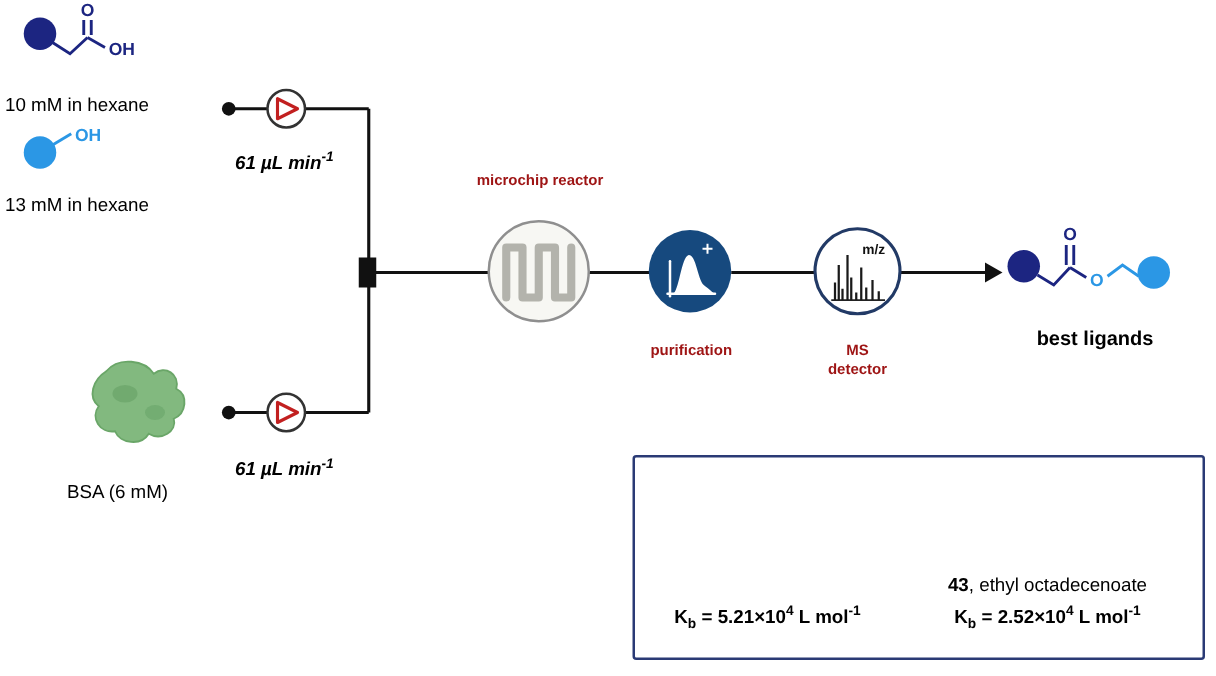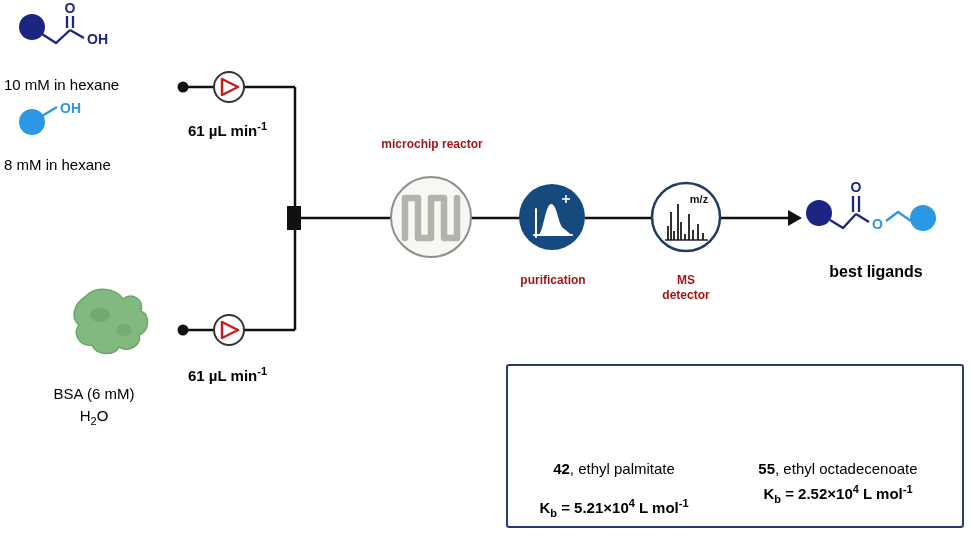--- a/index.html
+++ b/index.html
@@ -4,21 +4,21 @@
 <style>
   * { margin:0; padding:0; box-sizing:border-box; }
   html,body { background:#ffffff; }
   body { width:973px; height:541px; font-family:"Liberation Sans","DejaVu Sans",sans-serif; }
   .canvas { position:relative; width:973px; height:541px; background:#fff; overflow:hidden; }
   .canvas > svg { position:absolute; left:0; top:0; }
   .lbl { position:absolute; font-size:15px; color:#000; white-space:nowrap; }
   .center { text-align:center; white-space:normal; }
   .red { color:#9e1414; font-weight:700; font-size:12px; line-height:1.25; }
   .bold { font-weight:700; }
-  .flowrate { font-weight:700; font-size:15px; }
+  .flowrate { font-style:italic; font-weight:700; font-size:15px; }
   sub { font-size:11px; }
   sup { font-size:11px; }
   .ligand-box { position:absolute; left:506px; top:364px; width:458px; height:164px;
                 border:2.5px solid #2a3a75; border-radius:3px; background:#fff; }
   
   .atom-n   { fill:#1c2581; font:600 14px "Liberation Sans","DejaVu Sans",sans-serif; }
   .atom-b   { fill:#2b97e5; font:600 14px "Liberation Sans","DejaVu Sans",sans-serif; }
   .atom-k   { fill:#111;    font:600 14px "Liberation Sans","DejaVu Sans",sans-serif; }
   .paren    { fill:#111;    font:400 24px "Liberation Sans","DejaVu Sans",sans-serif; }
   .subnum   { fill:#111;    font:700 12px "Liberation Sans","DejaVu Sans",sans-serif; }
@@ -150,42 +150,40 @@
     <text x="782" y="410" class="atom-k">O</text>
     <text x="811" y="443" text-anchor="middle" class="atom-k">O</text>
     <text x="818" y="414" class="paren">(</text>
     <text x="866" y="414" class="paren">)</text>
     <text x="875" y="421" class="subnum">15</text>
   </svg>
 
   <div class="ligand-box"></div>
 
   <div class="lbl" style="left:4px; top:76px;">10 mM in hexane</div>
-  <div class="lbl" style="left:4px; top:156px;">8 mM in hexane</div>
+  <div class="lbl" style="left:4px; top:156px;">13 mM in hexane</div>
 
   <div class="lbl flowrate" style="left:188px; top:120px;"><span>61 µL min</span><sup>-1</sup></div>
   <div class="lbl flowrate" style="left:188px; top:365px;"><span>61 µL min</span><sup>-1</sup></div>
 
   <div class="lbl red center" style="left:332px; top:137px; width:200px;">microchip reactor</div>
 
   <div class="lbl red center" style="left:494px; top:273px; width:118px;">
     <div>purification</div>
   </div>
 
   <div class="lbl red center" style="left:628px; top:273px; width:116px;">
     <div>MS</div>
     <div>detector</div>
   </div>
 
   <div class="lbl bold center" style="left:797px; top:263px; width:158px; font-size:16px;">best ligands</div>
 
   <div class="lbl center" style="left:14px; top:383px; width:160px; line-height:1.45;">
     <div>BSA (6 mM)</div>
-    <div><span>H</span><sub>2</sub><span>O</span></div>
   </div>
 
-  <div class="lbl center" style="left:510px; top:460px; width:208px;"><b>42</b><span>, ethyl palmitate</span></div>
-  <div class="lbl bold center" style="left:505px; top:497px; width:218px;"><span>K</span><sub>b</sub><span> = 5.21×10</span><sup>4</sup><span> L mol</span><sup>-1</sup></div>
+  <div class="lbl bold center" style="left:505px; top:483px; width:218px;"><span>K</span><sub>b</sub><span> = 5.21×10</span><sup>4</sup><span> L mol</span><sup>-1</sup></div>
 
-  <div class="lbl center" style="left:716px; top:460px; width:244px;"><b>55</b><span>, ethyl octadecenoate</span></div>
+  <div class="lbl center" style="left:716px; top:460px; width:244px;"><b>43</b><span>, ethyl octadecenoate</span></div>
   <div class="lbl bold center" style="left:721px; top:483px; width:234px;"><span>K</span><sub>b</sub><span> = 2.52×10</span><sup>4</sup><span> L mol</span><sup>-1</sup></div>
 
 </div>
 
 </body></html>

